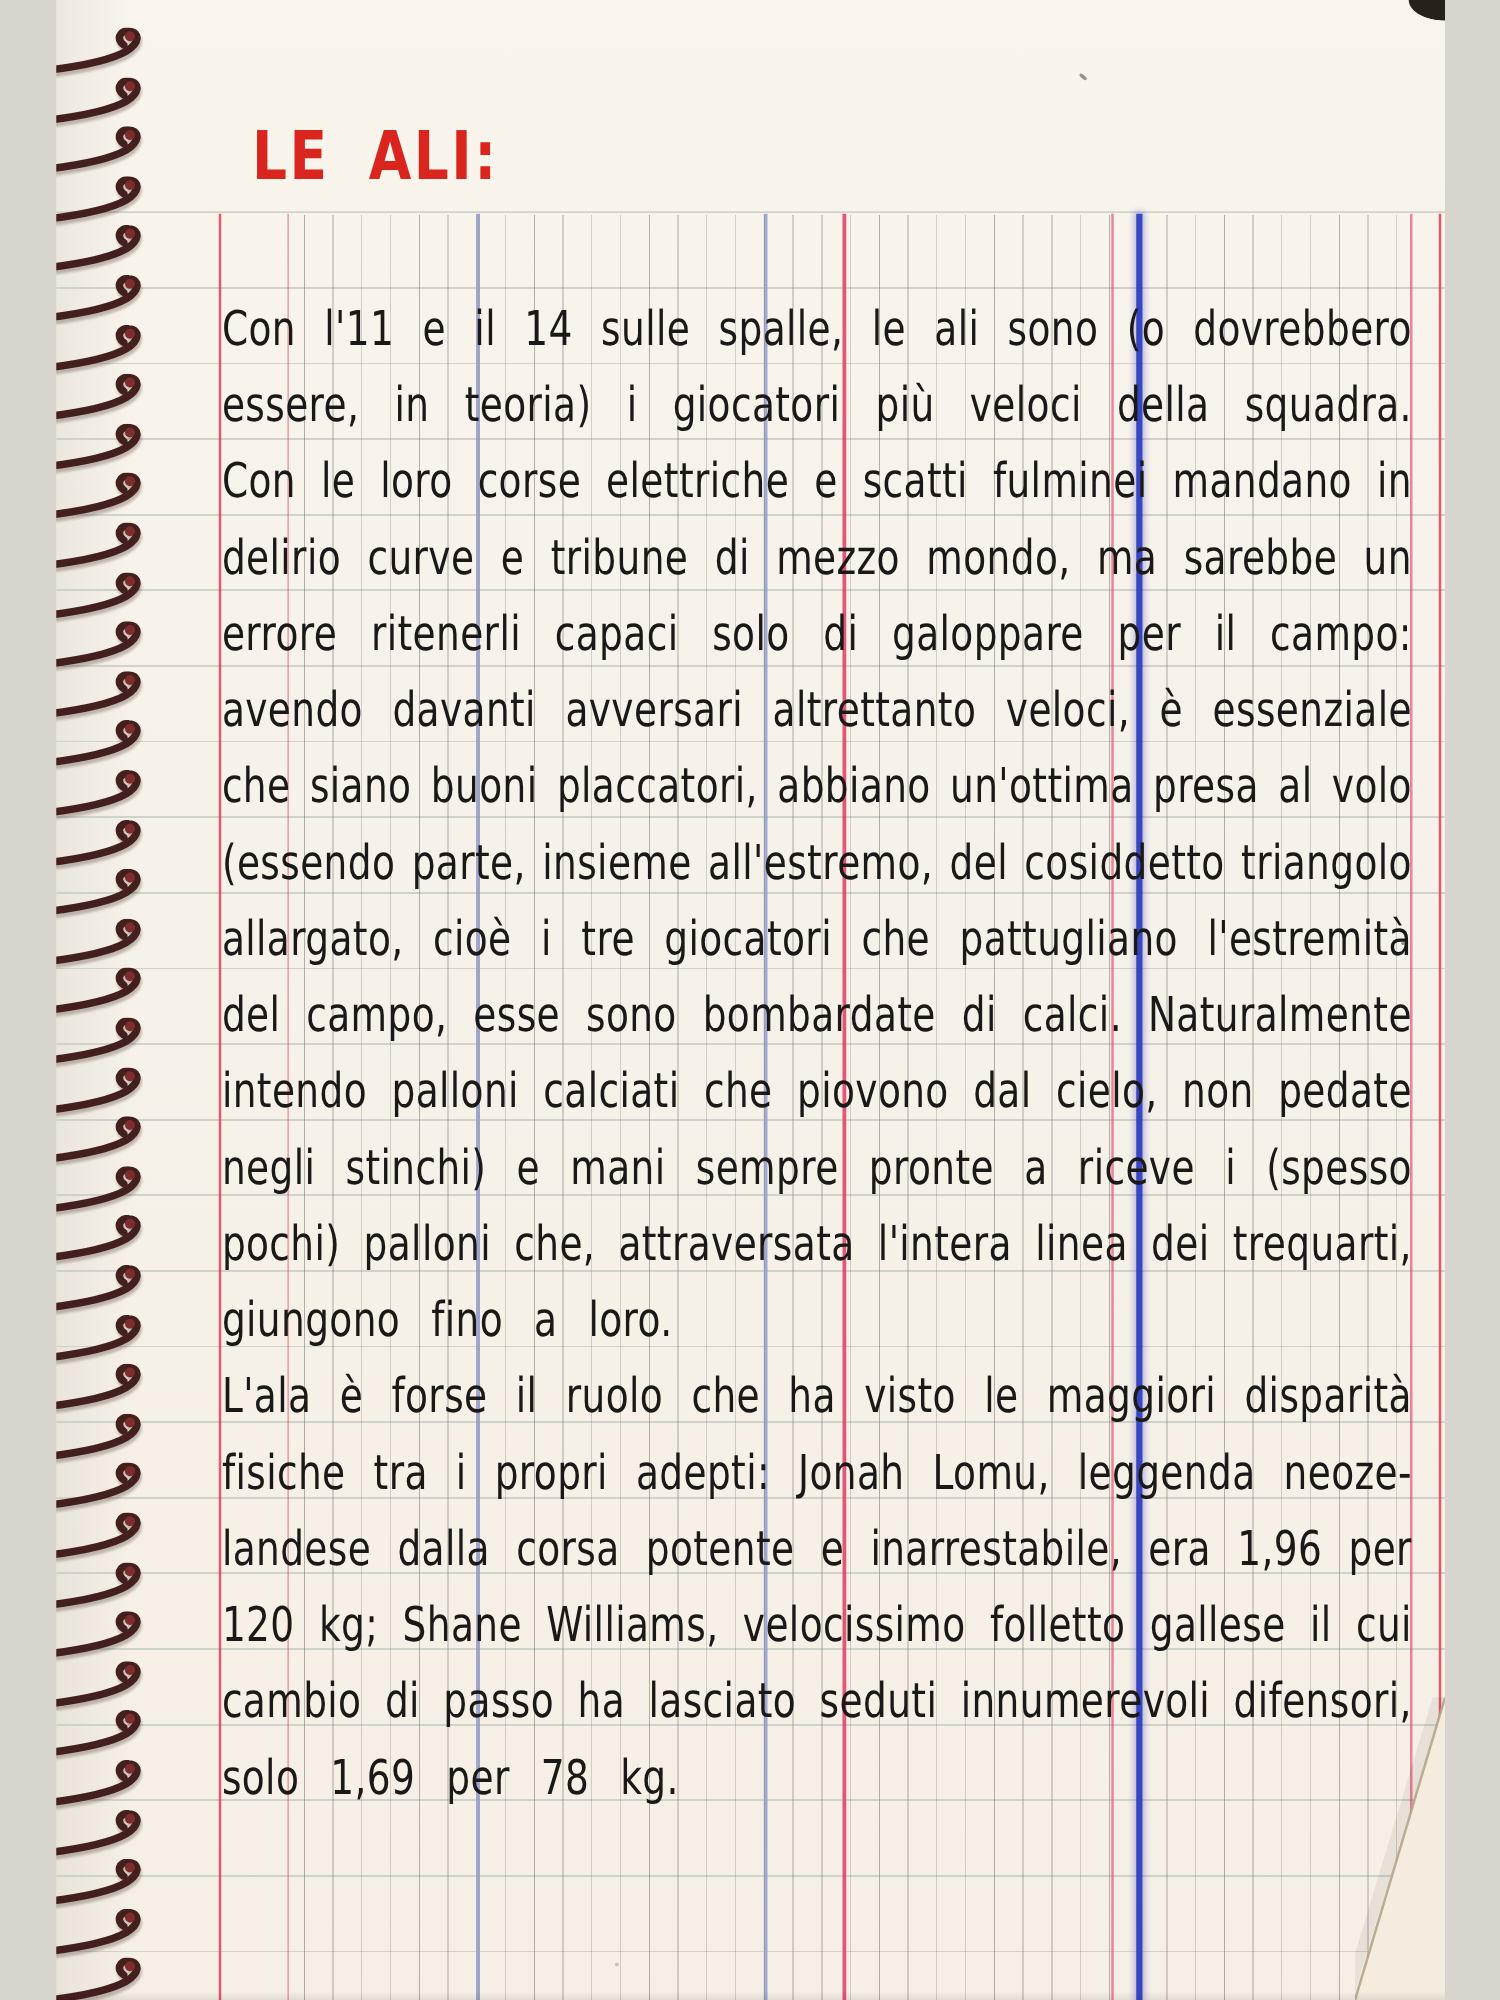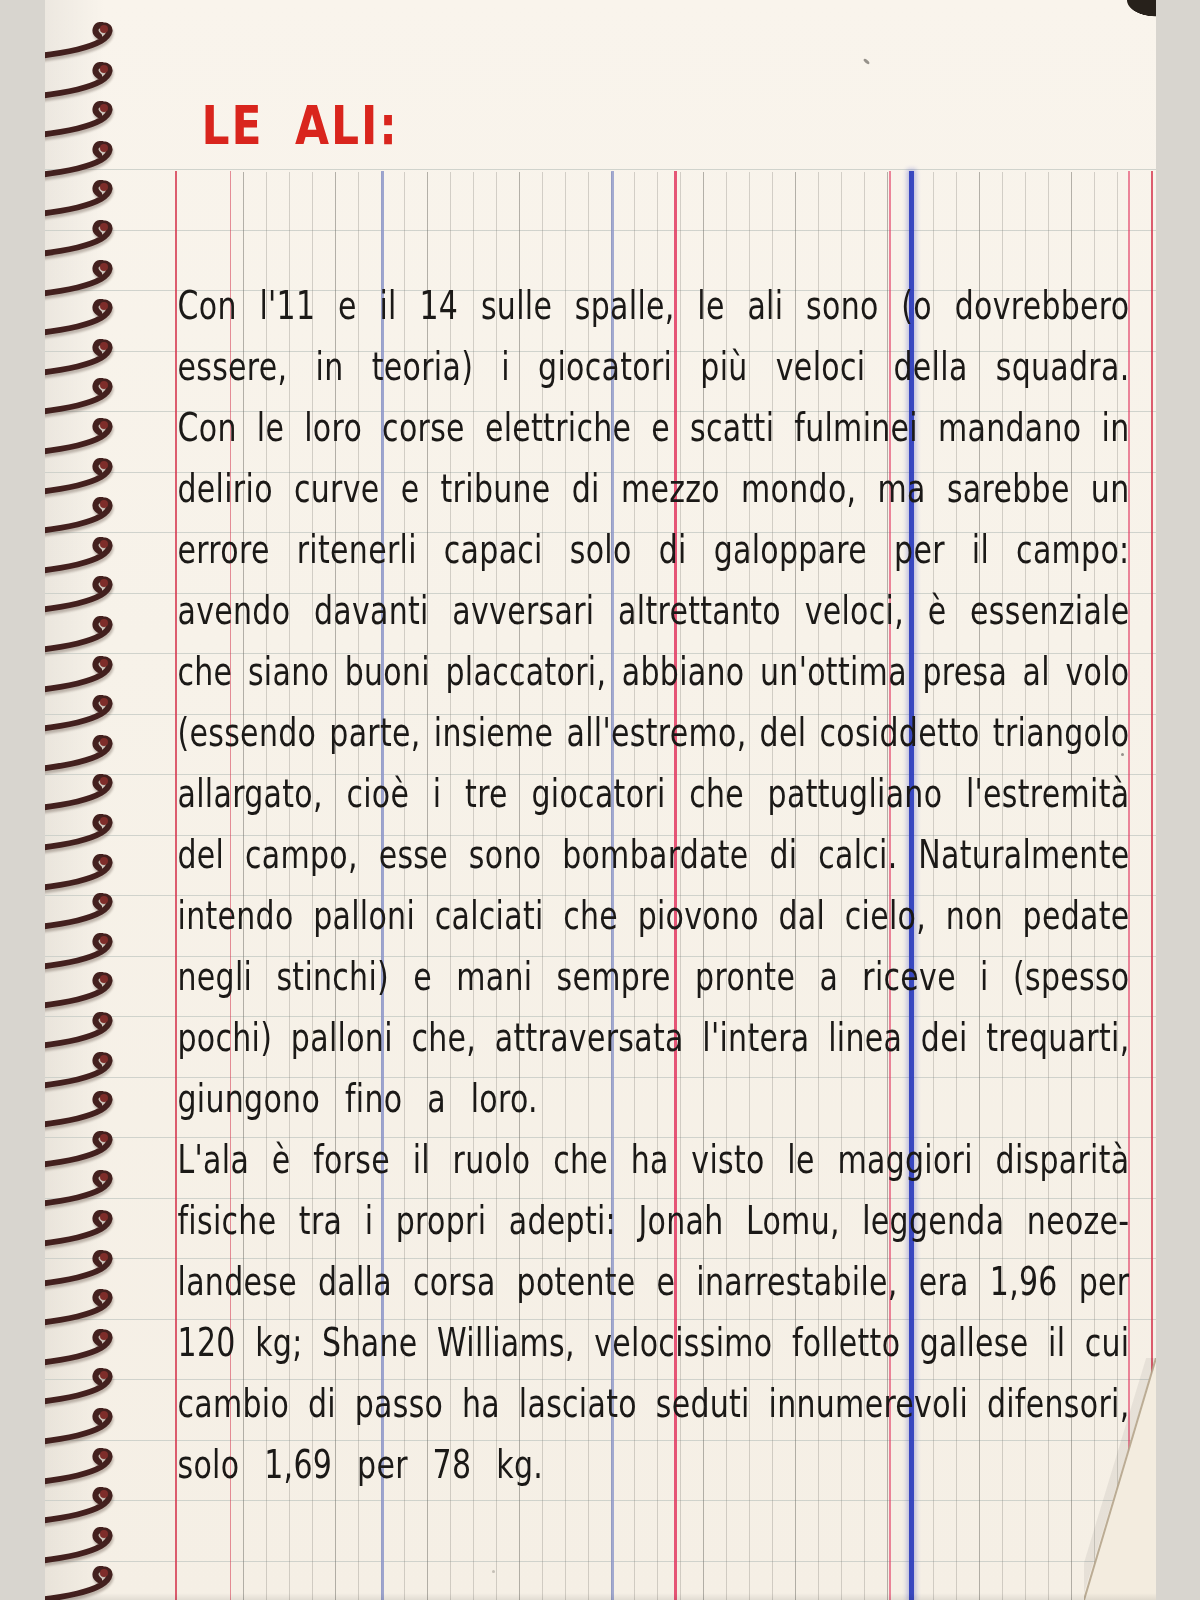--- a/index.html
+++ b/index.html
@@ -44,21 +44,20 @@
   .title{
     position:absolute;left:157px;top:94px;margin:0;
     font-size:44px;font-weight:bold;letter-spacing:2px;word-spacing:14px;
     color:var(--title_red,#d9251d);
     transform:scaleY(1.22);transform-origin:0 0;
     white-space:nowrap;
   }
   .text-block{
     position:absolute;left:133px;top:237px;width:952px;
     color:var(--ink,#1b1917);
-    margin-top:42px;
   }
   .hw-line{
     height:61px;line-height:61px;font-size:30px;letter-spacing:0.3px;
     white-space:nowrap;
     transform:scaleY(1.28);transform-origin:0 72%;
   }
   .hw-line.just{white-space:normal;text-align:justify;text-align-last:justify;}
   .hw-line.loose{word-spacing:15px;}
 
   .spiral{position:absolute;left:-6px;top:0;bottom:0;width:110px;}

